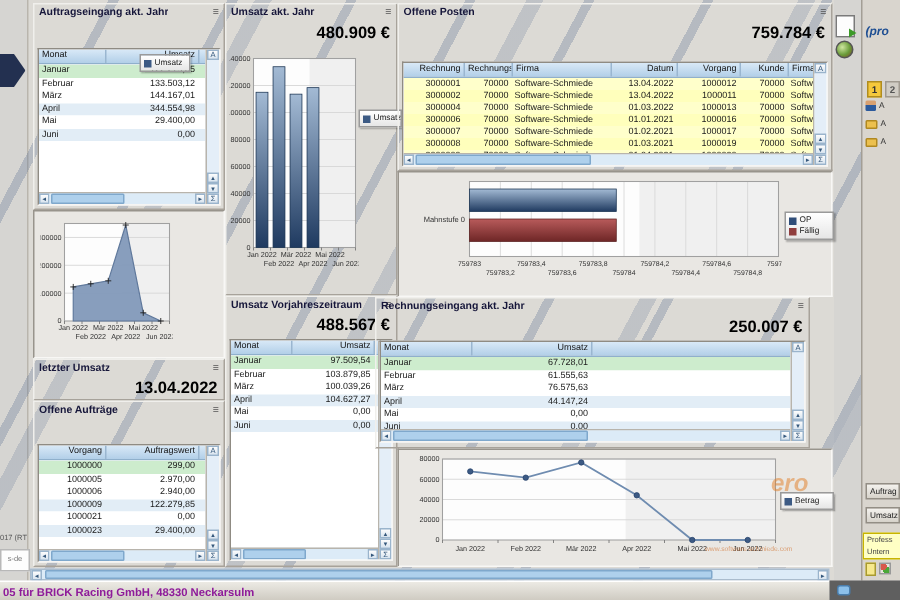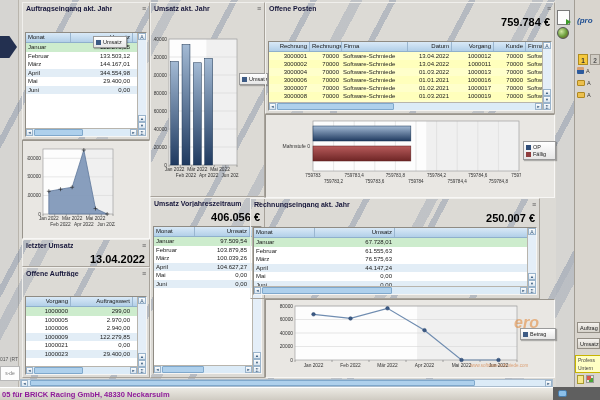--- a/index.html
+++ b/index.html
@@ -300,20 +300,21 @@
         <div class="dt-sbtn" style="font-size: 5px;">Σ</div>
       </div>
     </div>
 </div>
 
 <div class="panel" id="p-umsatz-akt">
   <div class="p-titlerow">
     <span class="p-title">Umsatz akt. Jahr</span>
     <span class="p-menu">≡</span>
   </div>
+  <div class="p-value">480.909 €</div>
   <div class="chart" id="c-bar"><svg width="86" height="158">
         <defs>
           <linearGradient id="gb1" x1="0" y1="0" x2="0" y2="1">
             <stop offset="0" stop-color="#a3bad4"></stop>
             <stop offset="1" stop-color="#1f3a60"></stop>
           </linearGradient>
         </defs>
         <defs>
           <linearGradient id="gr1" x1="0" y1="0" x2="0" y2="1">
             <stop offset="0" stop-color="#b85b5b"></stop>
@@ -362,21 +363,21 @@
         <div class="lg-label">Umsatz</div>
       </div>
     </div>
 </div>
 
 <div class="panel" id="p-vorjahr">
   <div class="p-titlerow">
     <span class="p-title">Umsatz Vorjahreszeitraum</span>
     <span class="p-menu">≡</span>
   </div>
-  <div class="p-value">406.056 €</div>
+  <div class="p-value">488.567 €</div>
   <div class="dtable" id="t-vorjahr">
       <div class="dt-grid">
         <div class="dt-head">
           <div class="dt-hcell" style="width: 40px; text-align: left;">Monat</div>
           <div class="dt-hcell" style="width: 55px; text-align: right;">Umsatz</div>
           <div class="dt-hcell dt-fill"></div>
         </div>
         <div class="dt-body">
           <div class="dt-row" style="background: rgb(205, 236, 205);">
             <div class="dt-cell" style="width: 40px; text-align: left;">Januar</div>

